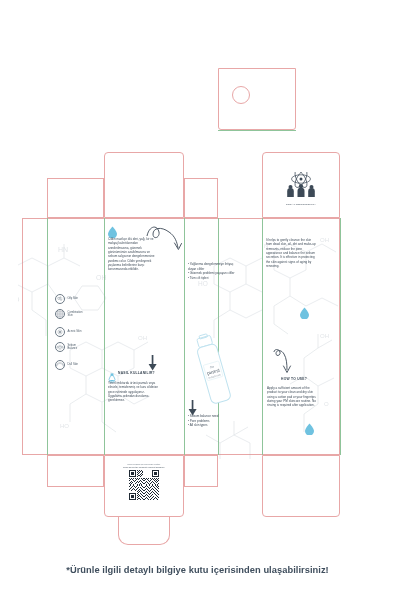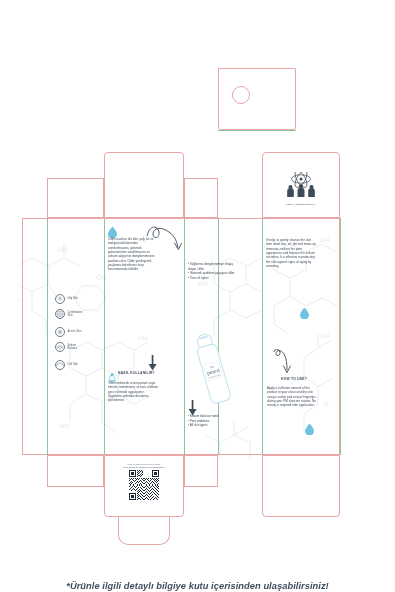--- a/index.html
+++ b/index.html
@@ -404,15 +404,15 @@
                  M9 23h1v1H9zM12 23h1v1h-1zM16 23h1v1h-1zM19 23h1v1h-1zM22 23h1v1h-1zM25 23h1v1h-1zM28 23h1v1h-1z
                  M8 24h1v1H8zM10 24h1v1h-1zM13 24h1v1h-1zM15 24h1v1h-1zM17 24h1v1h-1zM21 24h1v1h-1zM26 24h1v1h-1z
                  M9 25h1v1H9zM11 25h1v1h-1zM14 25h1v1h-1zM18 25h1v1h-1zM20 25h1v1h-1zM23 25h1v1h-1zM27 25h1v1h-1z
                  M8 26h1v1H8zM12 26h1v1h-1zM16 26h1v1h-1zM19 26h1v1h-1zM22 26h1v1h-1zM25 26h1v1h-1zM28 26h1v1h-1z
                  M9 27h1v1H9zM10 27h1v1h-1zM13 27h1v1h-1zM15 27h1v1h-1zM17 27h1v1h-1zM21 27h1v1h-1zM24 27h1v1h-1zM26 27h1v1h-1z
                  M8 28h1v1H8zM11 28h1v1h-1zM14 28h1v1h-1zM18 28h1v1h-1zM20 28h1v1h-1zM23 28h1v1h-1zM27 28h1v1h-1z"></path>
       </g>
     </svg>
   </div>
 
-  <div id="footer-caption" style="top:581px;font-style:italic;">*Ürünle ilgili detaylı bilgiye kutu içerisinden ulaşabilirsiniz!</div>
+  <div id="footer-caption" style="top:565px;">*Ürünle ilgili detaylı bilgiye kutu içerisinden ulaşabilirsiniz!</div>
 
 </div>
 
 </body></html>

